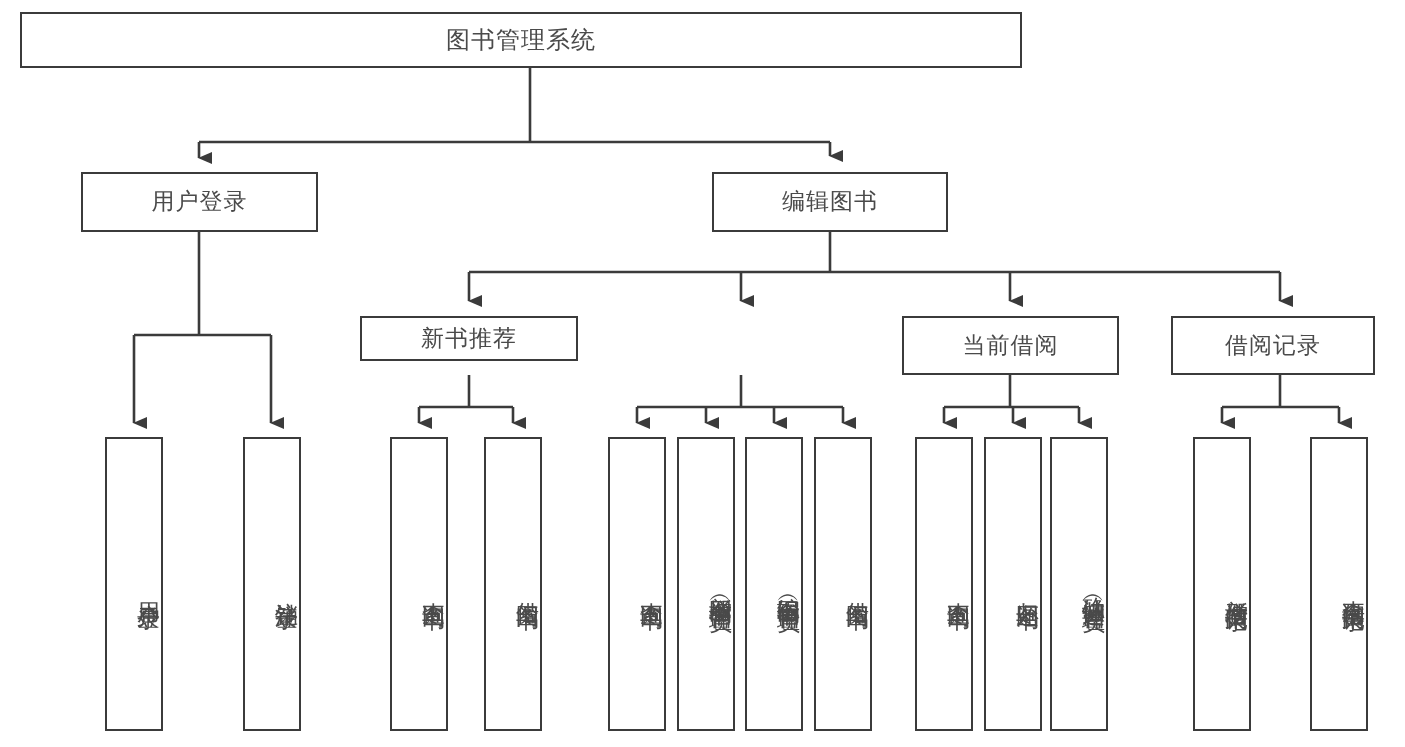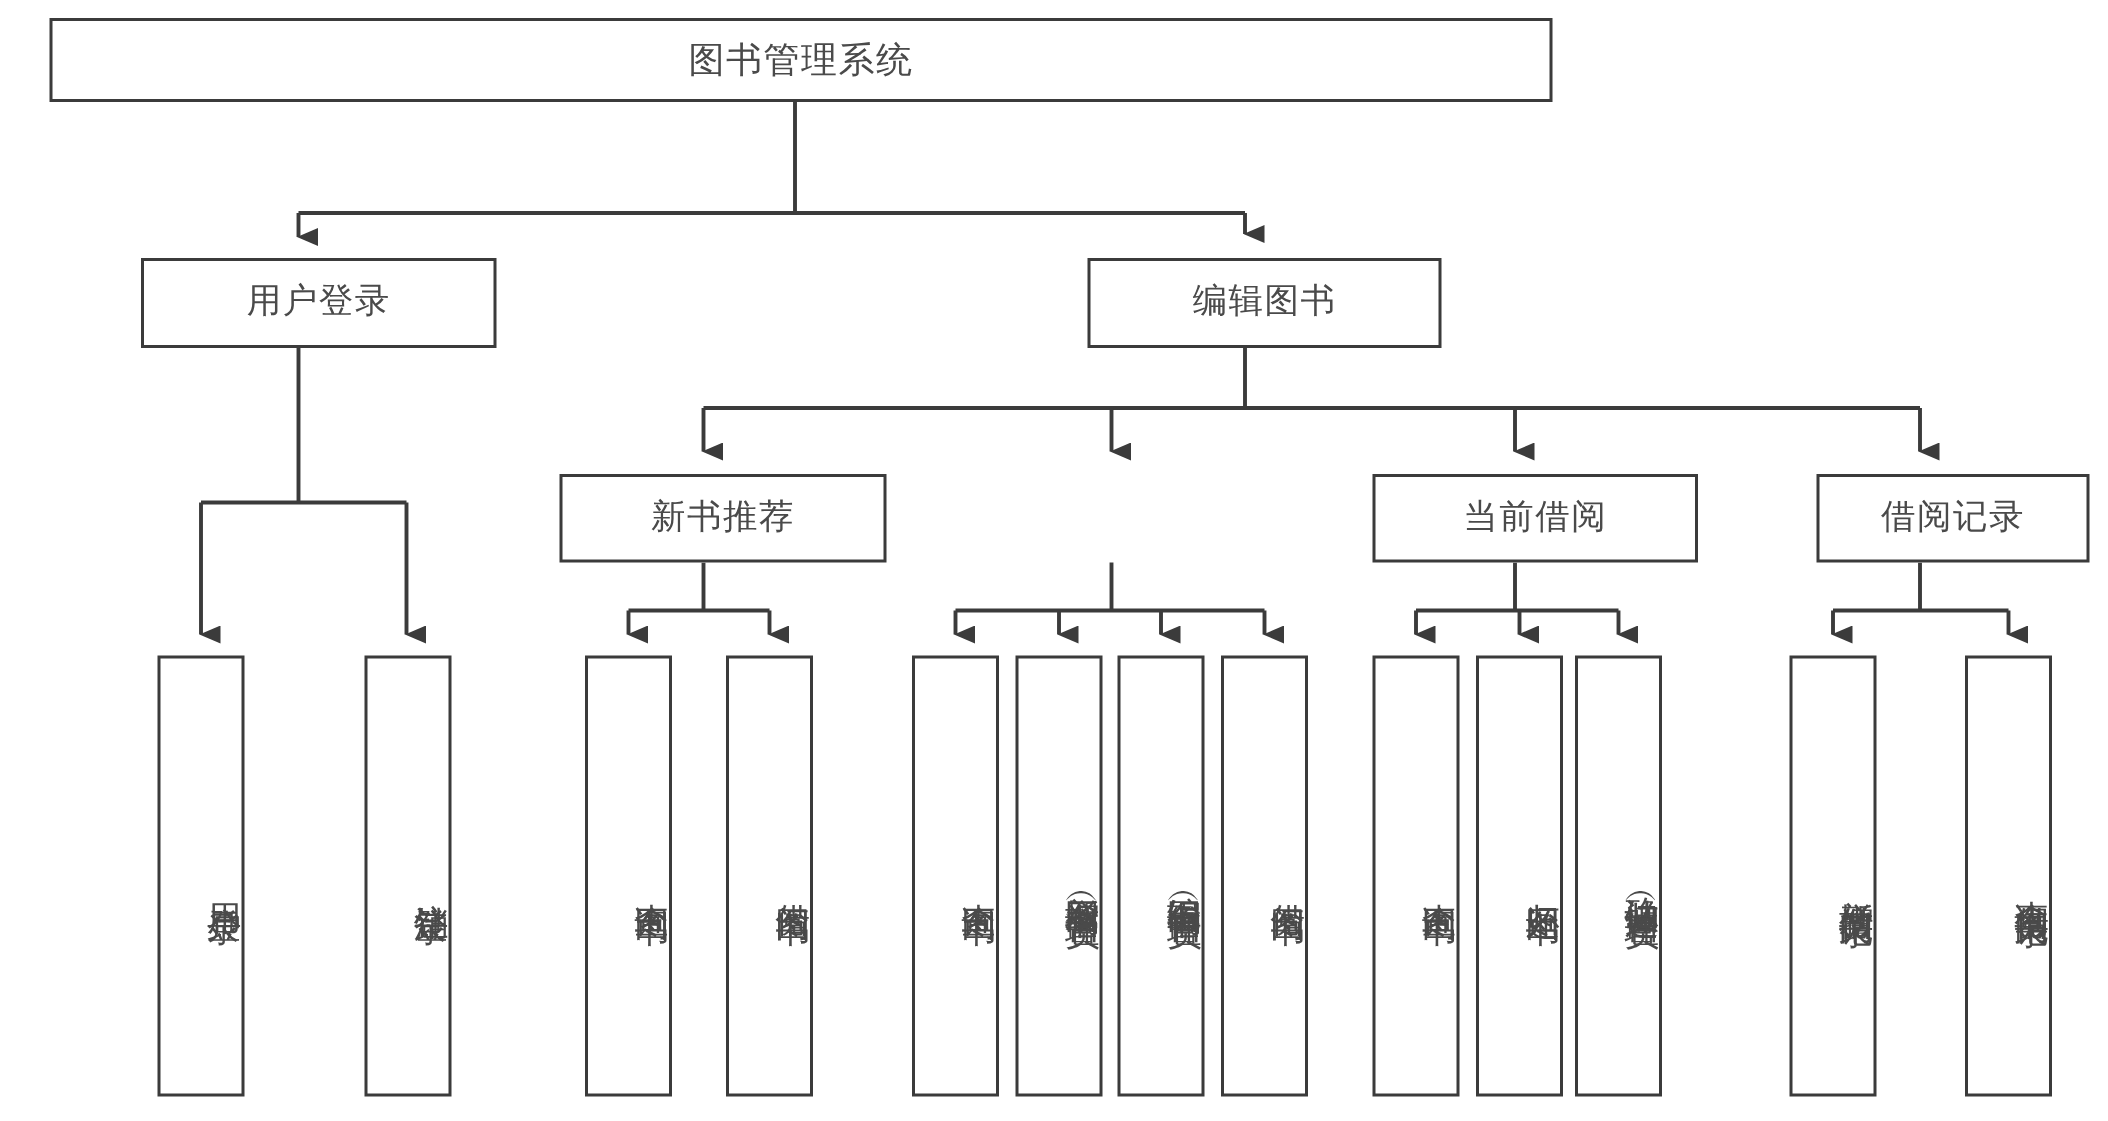--- a/index.html
+++ b/index.html
@@ -35,21 +35,20 @@
     display: flex;
     align-items: center;
     justify-content: center;
     text-align: center;
     z-index: 2;
   }
   .node.h {
     font-size: 23px;
     letter-spacing: 1px;
     line-height: 1.2;
-    margin-left: 13px;
   }
   .node.root {
     font-size: 24px;
   }
   .node.v {
     font-size: 23px;
     writing-mode: vertical-rl;
     text-orientation: upright;
     letter-spacing: 2px;
     align-items: flex-start;
@@ -133,27 +132,27 @@
     <span>图书管理系统</span>
   </div>
 
   <div class="node h" style="left:81px; top:172px; width:237px; height:60px;">
     <span>用户登录</span>
   </div>
   <div class="node h" style="left:712px; top:172px; width:236px; height:60px;">
     <span>编辑图书</span>
   </div>
 
-  <div class="node h" style="left:360px; top:316px; width:218px; height:59px;">
+  <div class="node h" style="left:360px; top:316px; width:218px; height:45px;">
     <span>新书推荐</span>
   </div>
   <div class="node h" style="left:902px; top:316px; width:217px; height:59px;">
     <span>当前借阅</span>
   </div>
-  <div class="node h" style="left:1198px; top:316px; width:182px; height:59px;">
+  <div class="node h" style="left:1171px; top:316px; width:204px; height:59px;">
     <span>借阅记录</span>
   </div>
 
   <div class="node v" style="left:105px; top:437px; width:58px; height:294px;">
     <span>用户登录</span>
   </div>
   <div class="node v" style="left:243px; top:437px; width:58px; height:294px;">
     <span>注销登录</span>
   </div>
 

